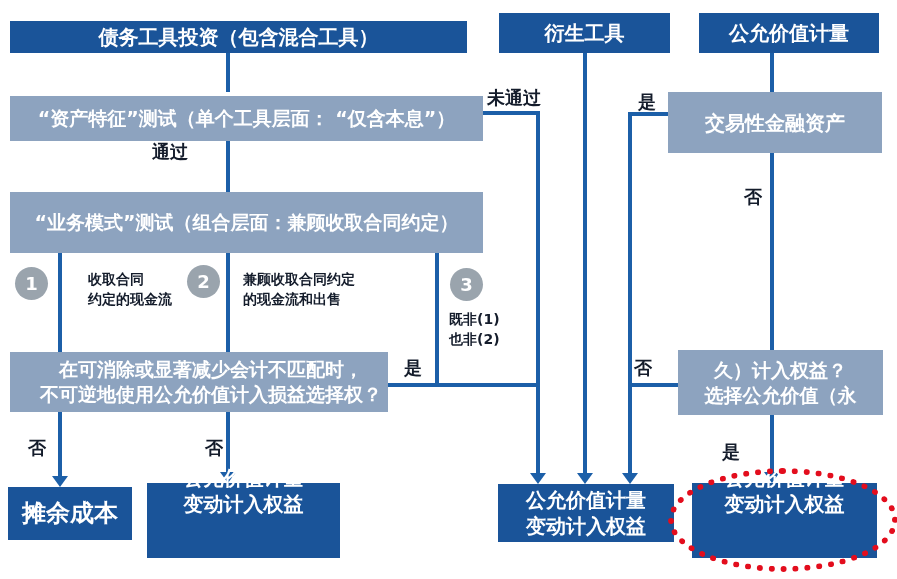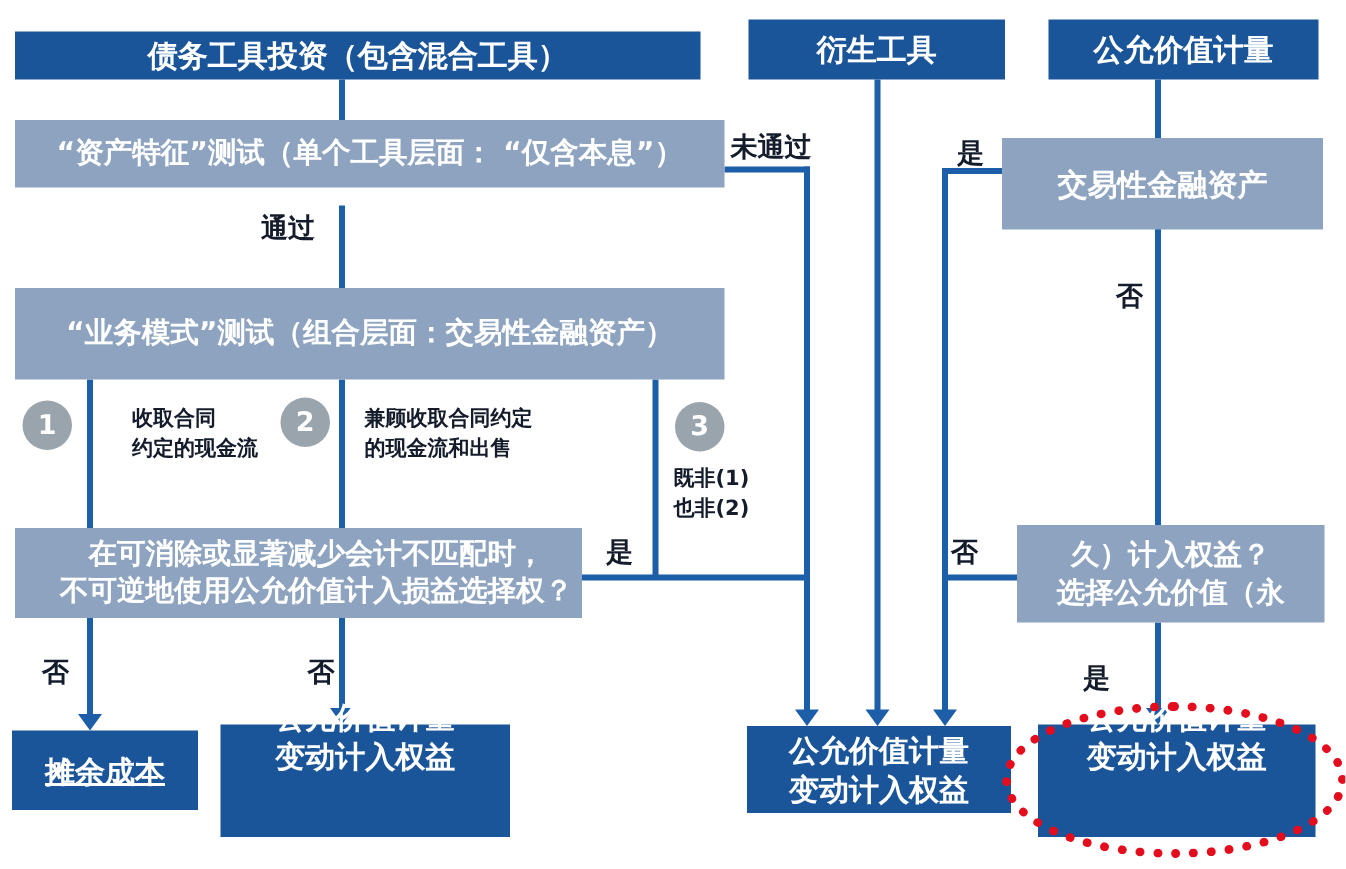--- a/index.html
+++ b/index.html
@@ -78,30 +78,30 @@
   <div class="vline" style="left:226px;top:412px;height:60px;"></div>
   <div class="vline" style="left:770px;top:415px;height:60px;"></div>
 
   <div class="arrow" style="left:52px;top:476px;"></div>
   <div class="arrow" style="left:220px;top:472px;"></div>
   <div class="arrow" style="left:530px;top:473px;"></div>
   <div class="arrow" style="left:577px;top:473px;"></div>
   <div class="arrow" style="left:622px;top:473px;"></div>
   <div class="arrow" style="left:764px;top:472px;"></div>
 
-  <div class="box gray" style="left:10px;top:80px;width:473px;height:45px;font-size:19px;">
+  <div class="box gray" style="left:10px;top:96px;width:473px;height:45px;font-size:19px;">
     <div>“资产特征”测试（单个工具层面： “仅含本息”）</div>
   </div>
 
   <div class="box gray" style="left:668px;top:92px;width:214px;height:61px;font-size:20px;">
     <div>交易性金融资产</div>
   </div>
 
   <div class="box gray" style="left:10px;top:192px;width:473px;height:61px;font-size:19px;">
-    <div>“业务模式”测试（组合层面：交易性金融资产）</div>
+    <div>“业务模式”测试（组合层面：兼顾收取合同约定）</div>
   </div>
 
   <div class="box gray" style="left:10px;top:352px;width:378px;height:60px;font-size:19px;padding-left:24px;">
     <div>在可消除或显著减少会计不匹配时，</div>
     <div>不可逆地使用公允价值计入损益选择权？</div>
   </div>
 
   <div class="box gray" style="left:678px;top:350px;width:205px;height:65px;font-size:19px;">
     <div>久）计入权益？</div>
     <div>选择公允价值（永</div>
@@ -124,31 +124,31 @@
   </div>
 
   <div class="circle" style="left:450px;top:268px;">
     <span>3</span>
   </div>
   <div class="branch-text" style="left:449px;top:310px;">
     <div>既非(1)</div>
     <div>也非(2)</div>
   </div>
 
-  <div class="lbl" style="left:136px;top:140px;width:74px;text-align:right;">通过</div>
+  <div class="lbl" style="left:152px;top:140px;width:74px;text-align:left;">通过</div>
   <div class="lbl" style="left:487px;top:86px;">未通过</div>
   <div class="lbl" style="left:638px;top:90px;">是</div>
   <div class="lbl" style="left:744px;top:185px;">否</div>
   <div class="lbl" style="left:404px;top:356px;">是</div>
   <div class="lbl" style="left:634px;top:356px;">否</div>
   <div class="lbl" style="left:28px;top:436px;">否</div>
   <div class="lbl" style="left:205px;top:436px;">否</div>
   <div class="lbl" style="left:722px;top:440px;">是</div>
 
-  <div class="box blue" style="left:8px;top:487px;width:124px;height:53px;font-size:20px;text-decoration:underline;">
+  <div class="box blue" style="left:8px;top:487px;width:124px;height:53px;font-size:24px;">
     <div>摊余成本</div>
   </div>
 
   <div class="box blue" style="left:147px;top:483px;width:193px;height:75px;font-size:20px;">
     <div>公允价值计量</div>
     <div>变动计入权益</div>
     <div class="sub-line">（可转回损益）</div>
   </div>
 
   <div class="box blue" style="left:498px;top:484px;width:176px;height:58px;font-size:20px;">

